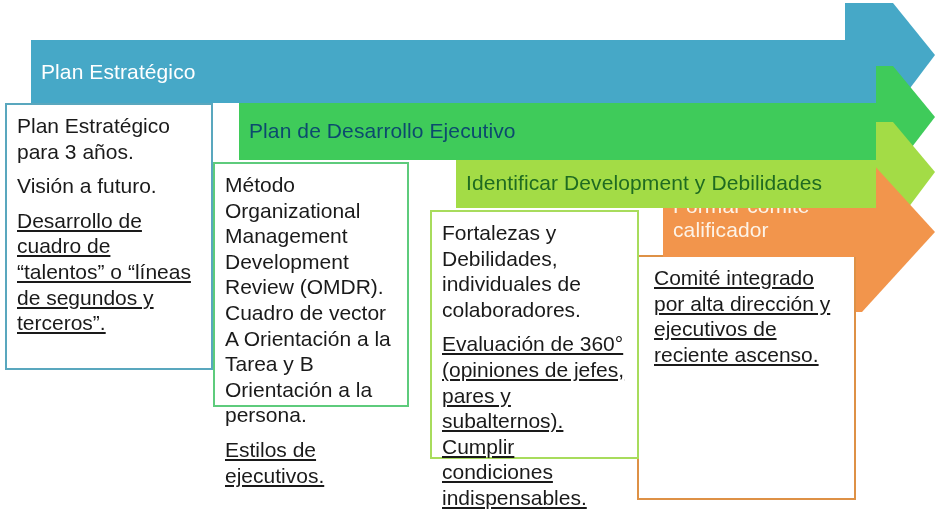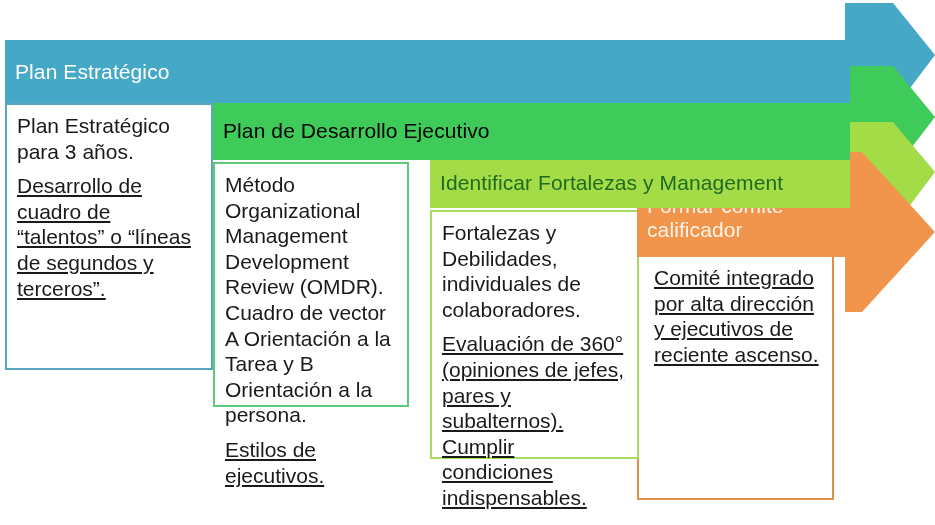--- a/index.html
+++ b/index.html
@@ -30,20 +30,21 @@
   .stage-header {
     position: absolute;
     box-sizing: border-box;
     display: flex;
     align-items: center;
     padding: 4px 10px;
     font-size: 21px;
     line-height: 1.12;
     letter-spacing: 0.1px;
     white-space: pre-line;
+    margin-left: 26px;
   }
 
   .stage-body {
     position: absolute;
     box-sizing: border-box;
     background: #ffffff;
     border: 2px solid #cccccc;
     padding: 8px 9px 8px 10px;
     font-size: 21px;
     line-height: 1.22;
@@ -68,21 +69,21 @@
   #stage-1-body {
     left: 5px;  top: 103px;  width: 208px;  height: 267px;
     border-color: #59A7BE;
     z-index: 5;
   }
 
   
   #stage-2-header {
     left: 213px;  top: 101px;  width: 637px;  height: 59px;
     background: #3FCB5A;
-    color: #000000;
+    color: #0c4a6e;
     z-index: 5;
   }
   #stage-2-body {
     left: 213px;  top: 162px;  width: 196px;  height: 245px;
     border-color: #5ECB7C;
     z-index: 4;
   }
 
   
   #stage-3-header {
@@ -100,21 +101,21 @@
   
   #stage-4-header {
     left: 637px;  top: 188px;  width: 213px;  height: 69px;
     background: #F2954C;
     color: #FDF3E7;
     align-items: flex-start;
     padding-top: 6px;
     z-index: 3;
   }
   #stage-4-body {
-    left: 637px;  top: 255px;  width: 197px;  height: 245px;
+    left: 637px;  top: 255px;  width: 219px;  height: 245px;
     border-color: #DE9146;
     z-index: 2;
     padding-left: 15px;
   }
 </style>
 </head>
 <body>
 
 <div id="canvas">
 
@@ -128,33 +129,34 @@
     <polygon fill="#A3DC46" points="845,157 845,122 893,122 935,172 884,240 845,208"></polygon>
 
     <polygon fill="#F2954C" points="845,188 845,152 862,152 935,232 862,312 845,312 845,257"></polygon>
   </svg>
 
   <div class="stage-header" id="stage-1-header">
     <span>Plan Estratégico</span>
   </div>
   <div class="stage-body" id="stage-1-body">
     <p>Plan Estratégico  para 3 años.</p>
+    <p>Visión a futuro.</p>
     <p>Desarrollo de cuadro de “talentos” o “líneas de segundos y terceros”.</p>
   </div>
 
   <div class="stage-header" id="stage-2-header">
     <span>Plan de Desarrollo Ejecutivo</span>
   </div>
   <div class="stage-body" id="stage-2-body">
     <p>Método Organizational Management Development Review (OMDR). Cuadro de vector A Orientación a la Tarea y B Orientación a la persona.</p>
     <p>Estilos de ejecutivos.</p>
   </div>
 
   <div class="stage-header" id="stage-3-header">
-    <span>Identificar Fortalezas y Management</span>
+    <span>Identificar Development y Debilidades</span>
   </div>
   <div class="stage-body" id="stage-3-body">
     <p>Fortalezas y Debilidades, individuales de colaboradores.</p>
     <p>Evaluación de 360° (opiniones de jefes, pares y subalternos). Cumplir condiciones indispensables.</p>
   </div>
 
   <div class="stage-header" id="stage-4-header">
     <span>Formar comité calificador</span>
   </div>
   <div class="stage-body" id="stage-4-body">

